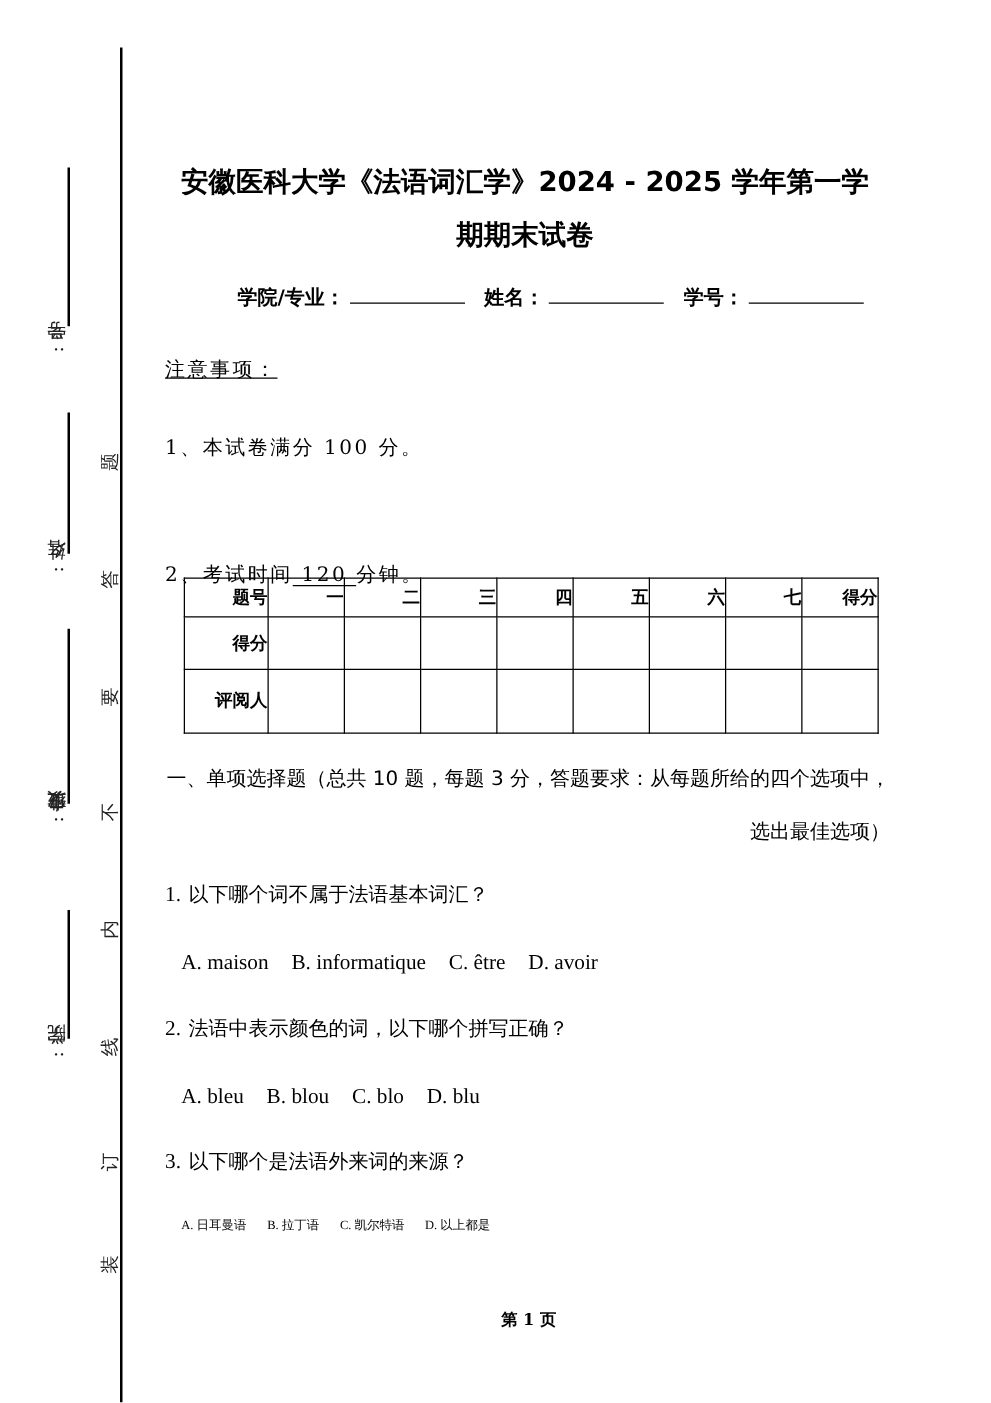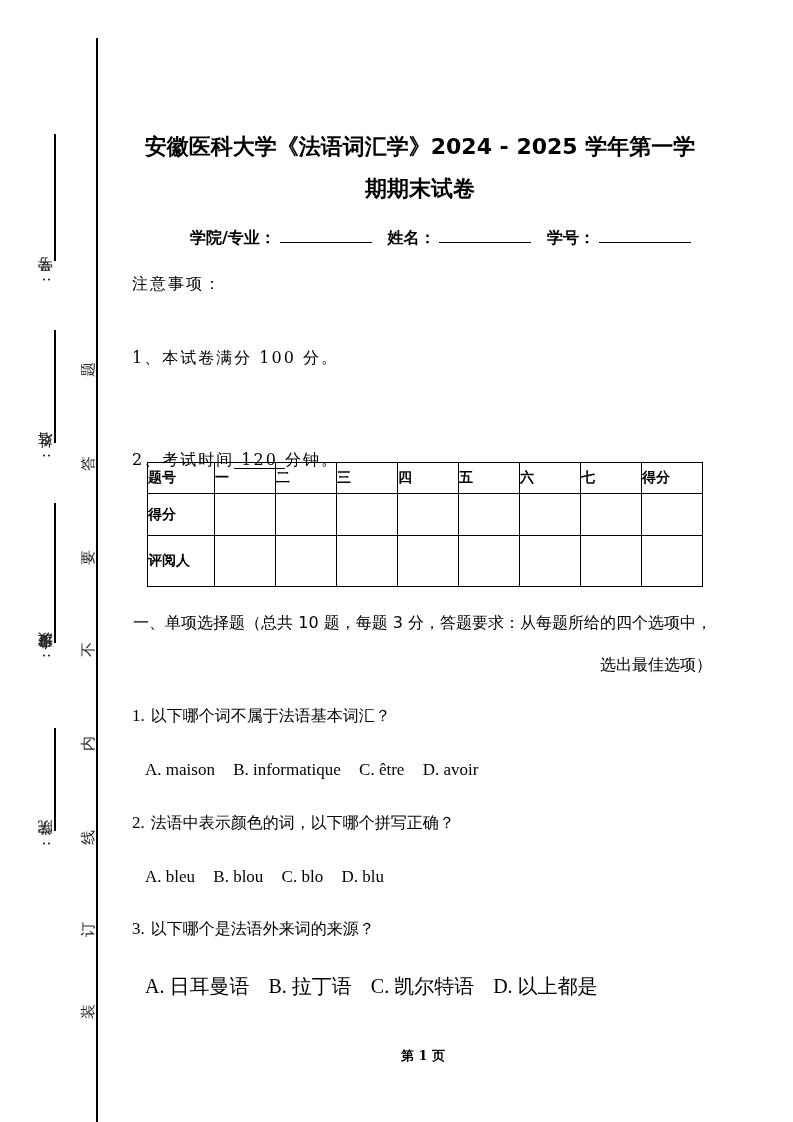--- a/index.html
+++ b/index.html
@@ -13,21 +13,21 @@
   .title { position: absolute; left: 120px; width: 600px; text-align: center;
            font-family: "DejaVu Sans", sans-serif; font-weight: bold; font-size: 22px; line-height: 38px; }
   .info-row { position: absolute; left: 160px; top: 228px; font-family: "DejaVu Sans", sans-serif;
               font-weight: bold; font-size: 16px; white-space: nowrap; margin-left: 30px; }
   .info-row .blank { display: inline-block; width: 92px; border-bottom: 1.3px solid #000;
                      margin: 0 10px 0 4px; height: 14px; vertical-align: baseline; }
   .line { position: absolute; left: 132px; font-size: 16px; letter-spacing: 2px; white-space: nowrap; }
   .u { text-decoration: underline; text-underline-offset: 3px; }
   table.score { position: absolute; left: 147px; top: 462px; border-collapse: collapse;
                 font-family: "DejaVu Sans", sans-serif; font-size: 14px; }
-  table.score td { border: 1.3px solid #000; text-align: left; width: 60px; padding: 0; }
+  table.score td { border: 1.3px solid #000; text-align: right; width: 60px; padding: 0; }
   table.score tr.h td { height: 30px; font-weight: bold; }
   table.score tr.r1 td { height: 41px; }
   table.score tr.r2 td { height: 50px; }
   table.score td.lbl { width: 66px; font-weight: bold; }
   .q { position: absolute; left: 132px; font-size: 16px; white-space: nowrap; font-family: "DejaVu Sans", sans-serif; }
   .q .num { font-family: "Liberation Serif", serif; font-size: 17px; margin-right: 6px; }
   .opts { position: absolute; left: 145px; font-family: "Liberation Serif", serif; font-size: 17px; white-space: nowrap; }
   .opts span { margin-right: 14px; }
   .sec { position: absolute; left: 132px; width: 580px; font-size: 16px; line-height: 42px;
          font-family: "DejaVu Sans", sans-serif; }
@@ -59,21 +59,21 @@
 
 <div class="title" style="top:128px;">安徽医科大学《法语词汇学》2024 - 2025 学年第一学</div>
 <div class="title" style="top:170px;">期期末试卷</div>
 
 <div class="info-row">
   <span>学院/专业：</span><span class="blank"></span>
   <span>姓名：</span><span class="blank"></span>
   <span>学号：</span><span class="blank"></span>
 </div>
 
-<div class="line" style="top:274px;">注意事项：</div>
+<div class="line" style="top:286px;text-decoration:underline;">注意事项：</div>
 <div class="line" style="top:348px;">1、本试卷满分 100 分。</div>
 <div class="line" style="top:410px;margin-top:40px;">
   <span>2、考试时间</span><span class="u"> 120 </span><span>分钟。</span>
 </div>
 
 <table class="score">
   <tbody>
       <tr class="h">
     <td class="lbl">题号</td>
     <td>一</td>
@@ -128,20 +128,20 @@
 <div class="opts" style="top:867px;">
   <span>A. bleu</span>
   <span>B. blou</span>
   <span>C. blo</span>
   <span>D. blu</span>
 </div>
 
 <div class="q" style="top:919px;">
   <span class="num">3.</span><span>以下哪个是法语外来词的来源？</span>
 </div>
-<div class="opts" style="top:973px; font-size:20px;">
+<div class="opts" style="top:973px; font-size:10px;">
   <span>A.  日耳曼语</span>
   <span>B.  拉丁语</span>
   <span>C.  凯尔特语</span>
   <span>D.  以上都是</span>
 </div>
 
 <div class="footer">第 1 页</div>
 
 </body></html>

